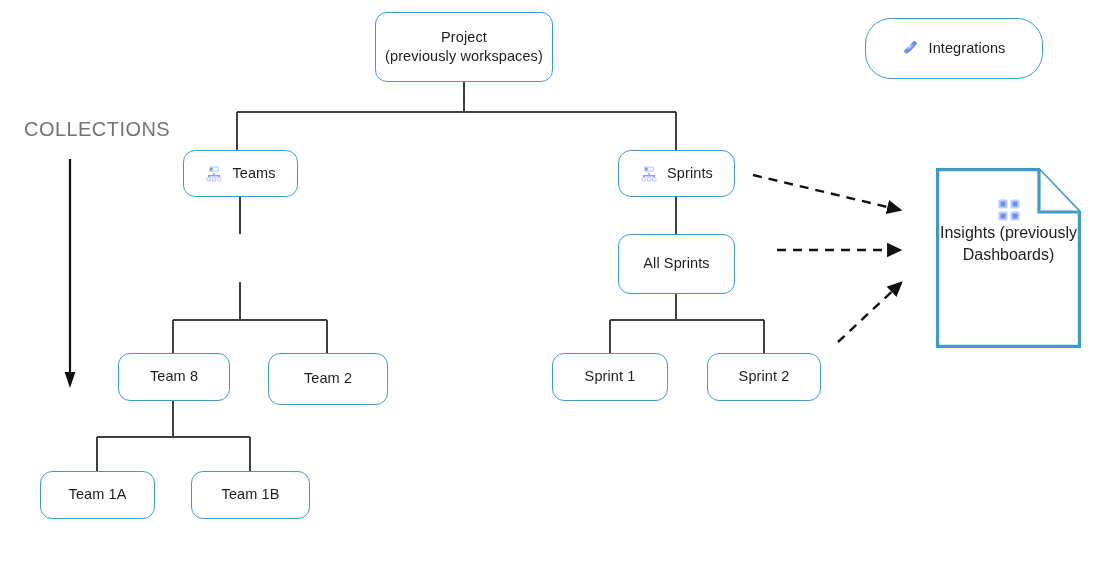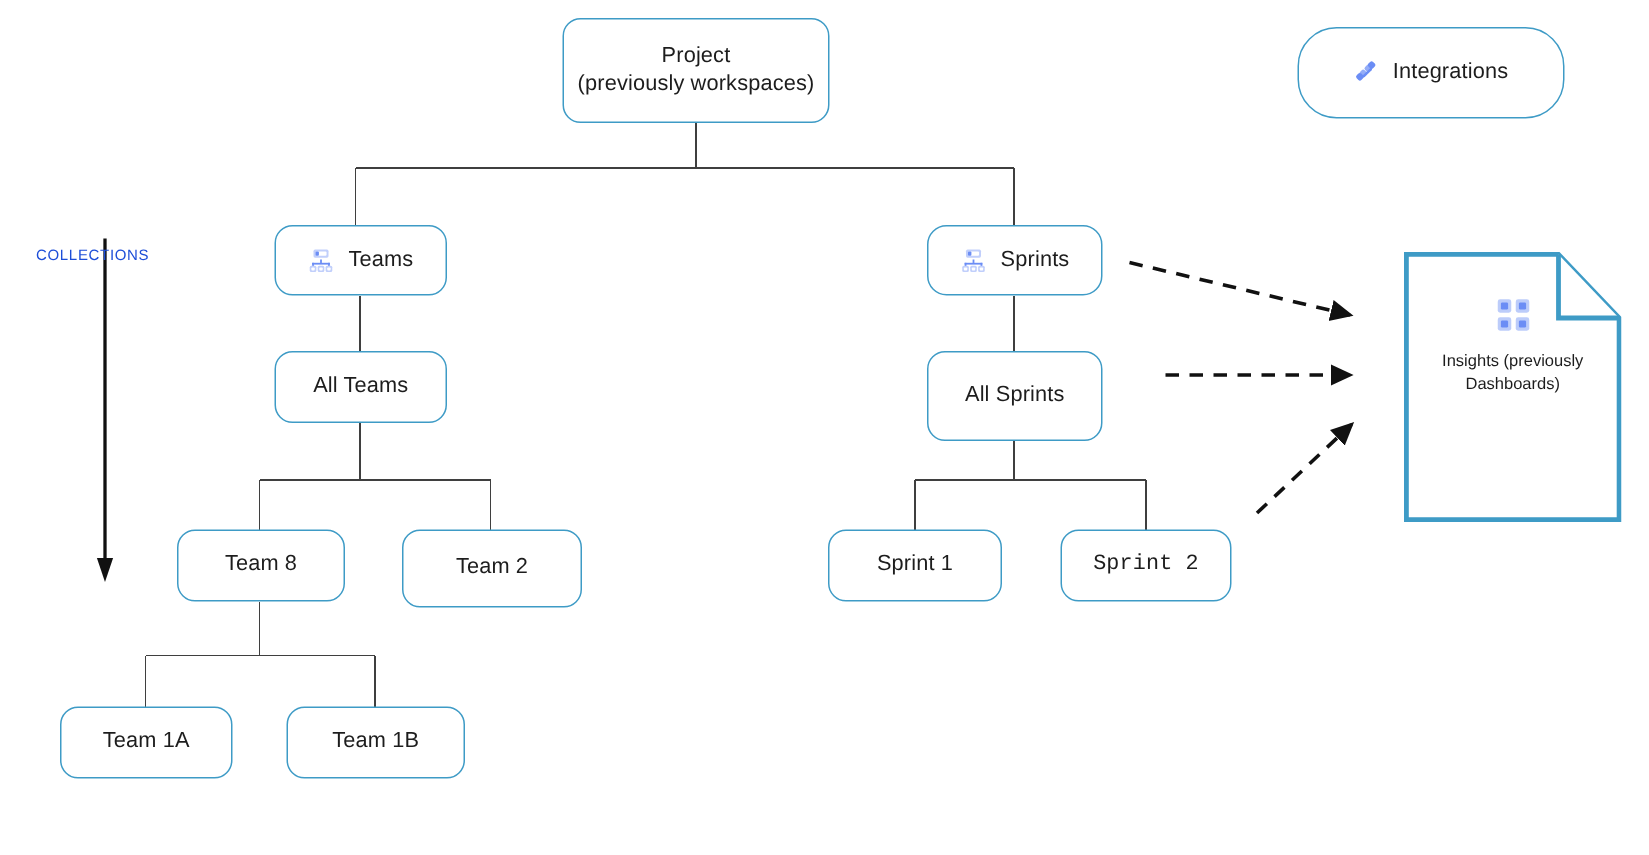--- a/index.html
+++ b/index.html
@@ -39,47 +39,45 @@
     letter-spacing:.1px;
     z-index:3;
   }
   .node .lbl{display:block;}
   .node.with-icon{gap:9px;}
   .pill{border-radius:26px;}
   
   #collections-label{
     position:absolute;
     left:24px;top:118px;
-    font-size:10px;
+    font-size:20px;
     letter-spacing:.45px;
-    color:#1d4ed8;
+    color:#737373;
     z-index:3;
-    margin-top:47px;
   }
   
   #insights-doc{
     position:absolute;
     left:936px;top:168px;
     width:145px;height:180px;
     z-index:3;
   }
   #insights-doc .docsvg{position:absolute;left:0;top:0;}
   #insights-doc .doc-inner{
     position:absolute;
     left:0;top:0;
     width:145px;height:180px;
     display:flex;
     flex-direction:column;
     align-items:center;
     padding-top:30px;
     box-sizing:border-box;
   }
   #insights-doc .doc-text{
-    margin-top:12px;
-    font-size:11px;
+    font-size:16px;
     line-height:1.36;
     text-align:center;
     color:#1d1d1d;
   }
   .ic{display:inline-block;line-height:0;flex:0 0 auto;}
 </style>
 </head>
 <body>
 
 <div id="canvas">
@@ -198,41 +196,38 @@
           <rect x="6.8" y="12.2" width="4.4" height="4.2" rx="1" opacity=".42"></rect>
           <rect x="7.9" y="13.3" width="2.2" height="2.0" rx=".5" fill="#ffffff"></rect>
           <rect x="12.1" y="12.2" width="4.4" height="4.2" rx="1" opacity=".42"></rect>
           <rect x="13.2" y="13.3" width="2.2" height="2.0" rx=".5" fill="#ffffff"></rect>
         </g>
       </svg>
     </span>
     <span class="lbl">Sprints</span>
   </div>
 
-  <div class="node" style="left:183px;top:234px;width:115px;height:48px;">
-    <span class="lbl">All Teams</span>
-  </div>
 
   <div class="node" style="left:618px;top:234px;width:117px;height:60px;">
     <span class="lbl">All Sprints</span>
   </div>
 
   <div class="node" style="left:118px;top:353px;width:112px;height:48px;">
     <span class="lbl">Team 8</span>
   </div>
 
   <div class="node" style="left:268px;top:353px;width:120px;height:52px;justify-content:center;">
     <span class="lbl">Team 2</span>
   </div>
 
   <div class="node" style="left:552px;top:353px;width:116px;height:48px;">
     <span class="lbl">Sprint 1</span>
   </div>
 
-  <div class="node" style="left:707px;top:353px;width:114px;height:48px;font-family:Liberation Mono, monospace;">
+  <div class="node" style="left:707px;top:353px;width:114px;height:48px;">
     <span class="lbl">Sprint 2</span>
   </div>
 
   <div class="node" style="left:40px;top:471px;width:115px;height:48px;">
     <span class="lbl">Team 1A</span>
   </div>
 
   <div class="node" style="left:191px;top:471px;width:119px;height:48px;">
     <span class="lbl">Team 1B</span>
   </div>

